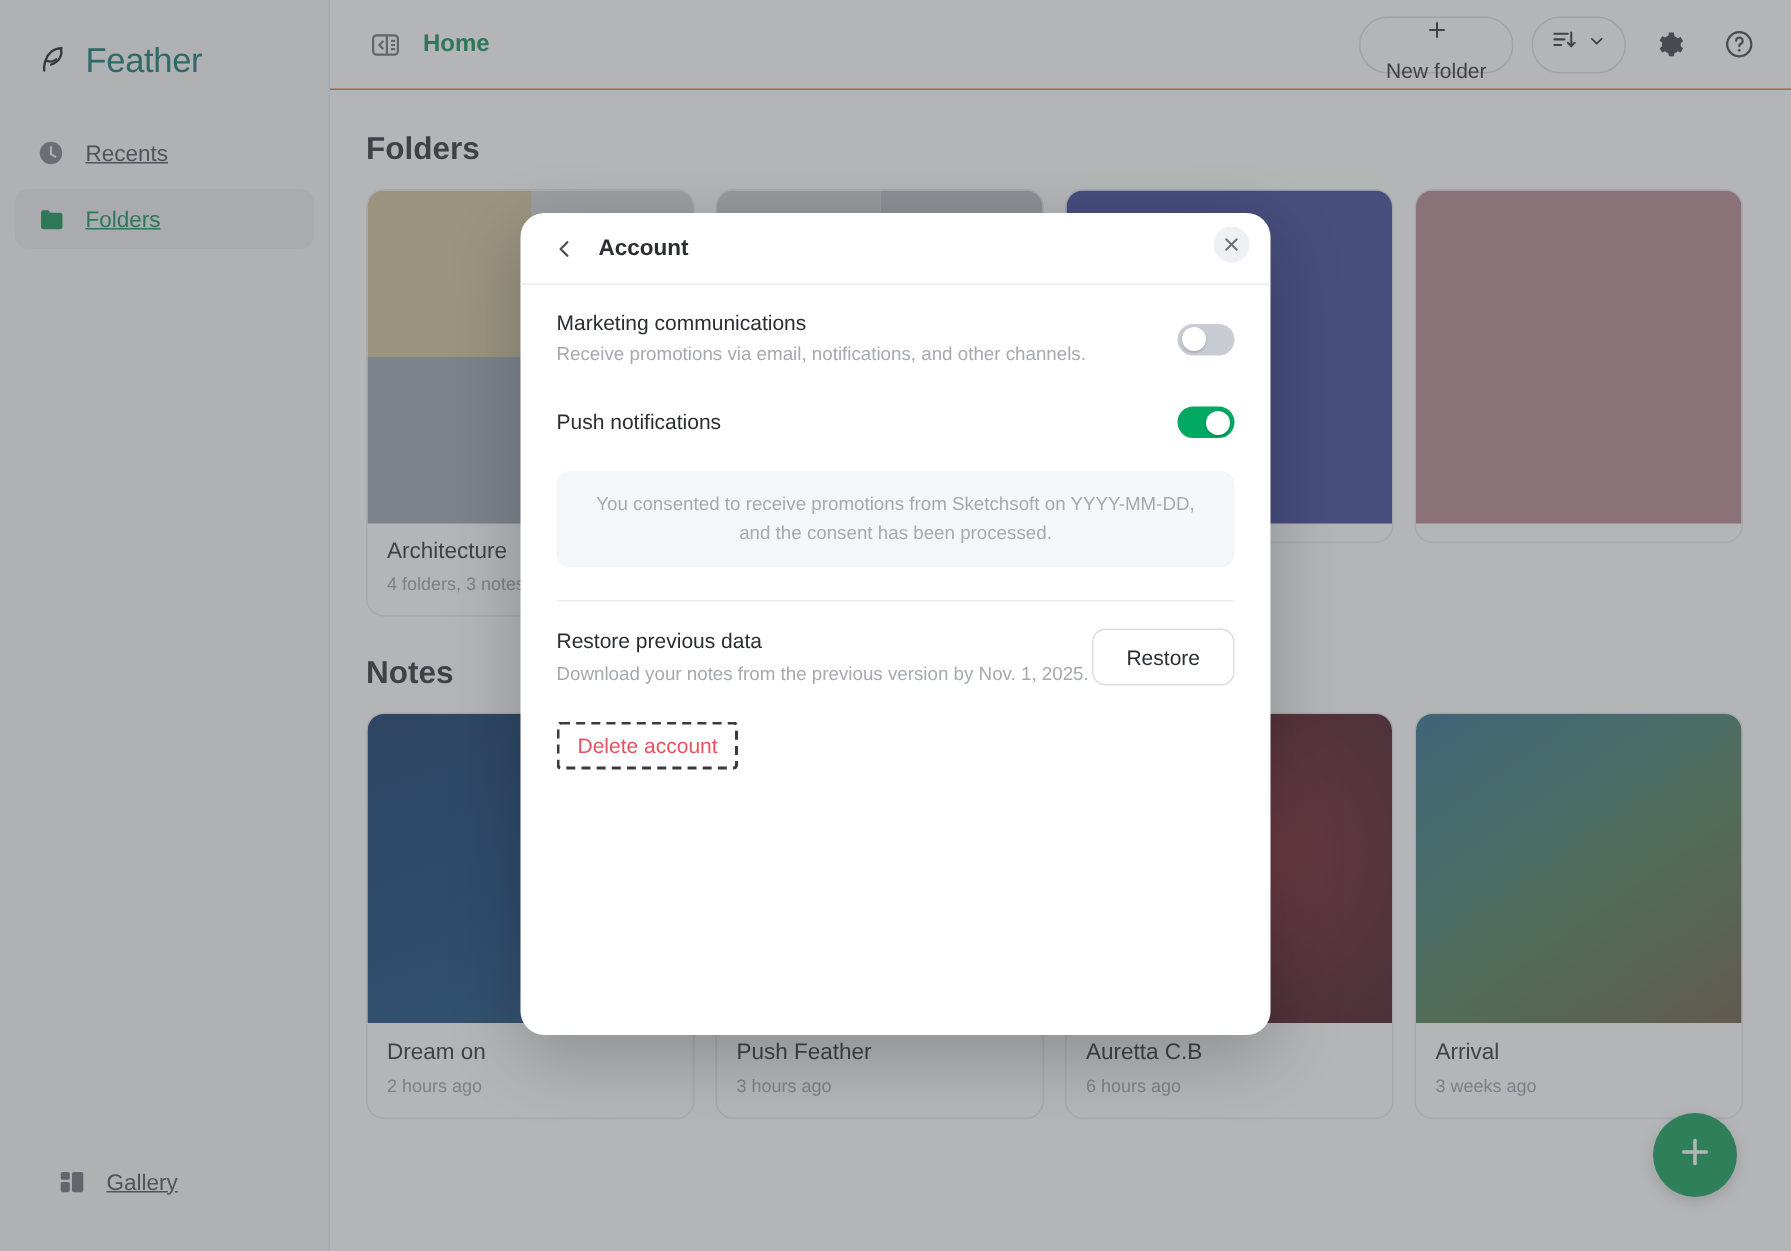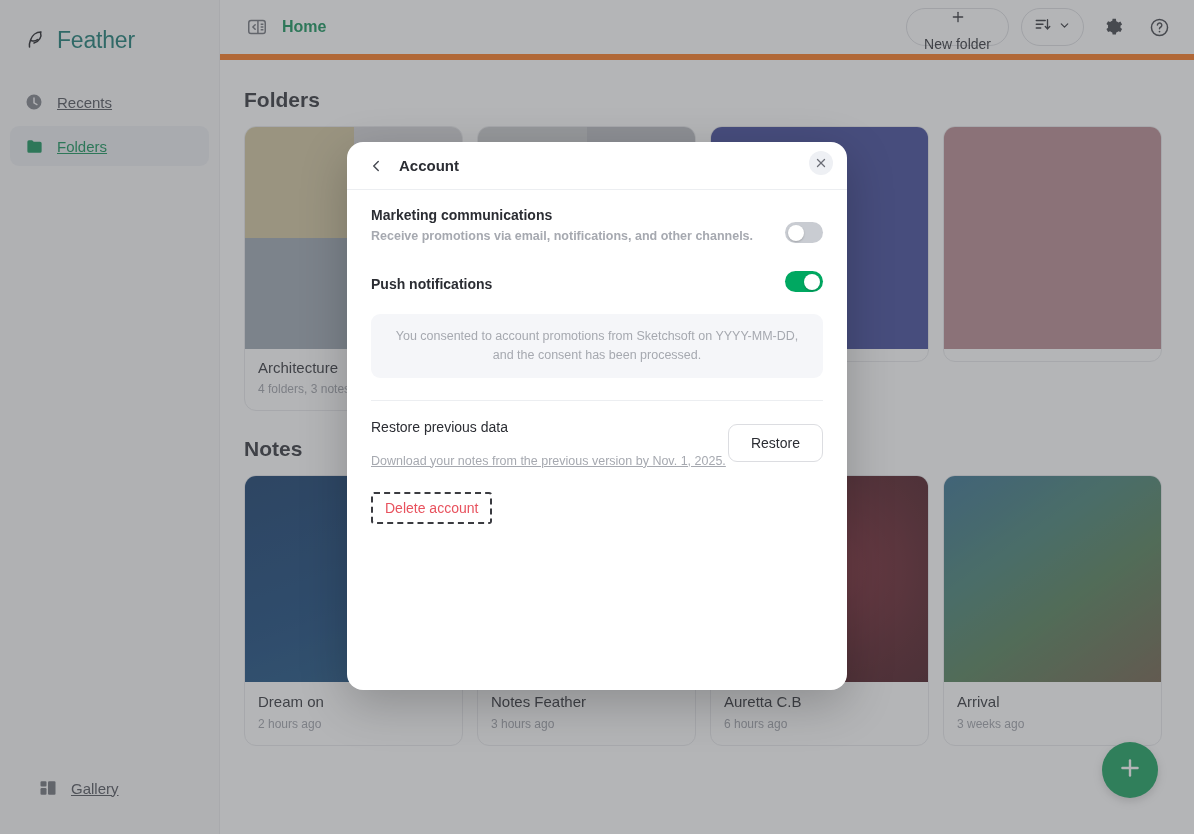--- a/index.html
+++ b/index.html
@@ -31,21 +31,21 @@
     font-size: 15px; color: #4a4d55; cursor: pointer; text-decoration: underline;
   }
   .nav-item .ico { width: 20px; height: 20px; display: flex; align-items: center; justify-content: center; }
   .nav-item.active { background: #ebedf0; color: #0b8f55; font-weight: 500; }
 
   .nav-bottom { position: absolute; bottom: 26px; left: 24px; right: 10px; }
 
   .content { flex: 1; height: 834px; display: flex; flex-direction: column; background: #fff; }
 
   .topbar {
-    height: 60px; border-bottom: 6px solid #f97316;
+    height: 60px; border-bottom: 1px solid #f97316;
     display: flex; align-items: center; padding: 0 18px 0 24px; gap: 12px;
   }
   .panel-toggle { width: 26px; height: 26px; display: flex; align-items: center; justify-content: center; cursor: pointer; }
   .crumb { font-size: 16px; font-weight: 600; color: #0b8f55; }
   .topbar-spacer { flex: 1; }
   .btn-outline {
     display: flex; align-items: center; gap: 8px; height: 38px; padding: 0 17px;
     border: 1px solid #dcdde1; border-radius: 19px; background: #fff;
     font-size: 14px; color: #2b2d33; cursor: pointer; flex-direction: column;
   }
@@ -112,21 +112,21 @@
   .avatar {
     width: 88px; height: 88px; border-radius: 50%; background: #eef0f4;
     display: flex; align-items: flex-end; justify-content: center; overflow: hidden; flex: none;
   }
   .profile-info { flex: 1; }
   .profile-name { font-size: 16px; font-weight: 600; color: #2b2d33; margin-bottom: 9px; }
   .profile-handle { font-size: 13.5px; color: #9fa2aa; margin-bottom: 9px; }
   .profile-email { font-size: 13.5px; color: #9fa2aa; }
   .chev { width: 20px; height: 20px; display: flex; align-items: center; justify-content: center; }
 
-  .setting-row { display: flex; align-items: flex-end; padding: 17px 0 6px 0; font-weight: bold; }
+  .setting-row { display: flex; align-items: center; padding: 17px 0 6px 0; }
   .setting-texts { flex: 1; }
   .setting-label { font-size: 14px; color: #2b2d33; }
   .setting-desc { font-size: 12.5px; color: #a6a9b0; margin-top: 6px; }
 
   .toggle { width: 38px; height: 21px; border-radius: 11px; position: relative; flex: none; cursor: pointer; margin-top: 2px; }
   .toggle.off { background: #c9ccd2; }
   .toggle.on  { background: #00a861; }
   .toggle .knob { position: absolute; top: 2.5px; width: 16px; height: 16px; border-radius: 50%; background: #fff; box-shadow: 0 1px 2px rgba(0,0,0,.2); }
   .toggle.off .knob { left: 3px; }
   .toggle.on .knob  { right: 3px; }
@@ -134,21 +134,21 @@
   .consent {
     background: #f5f6f9; border-radius: 9px; padding: 13px 16px; margin-top: 16px;
     text-align: center; font-size: 12.5px; line-height: 1.5; color: #a6a9b0;
   }
 
   .divider { height: 1px; background: #eceef1; margin-top: 22px; }
 
   .restore-row { display: flex; align-items: center; padding: 18px 0 0 0; }
   .restore-texts { flex: 1; }
   .restore-label { font-size: 14px; color: #2b2d33; }
-  .restore-desc { font-size: 12.5px; color: #a6a9b0; margin-top: 19px; text-decoration: underline; }
+  .restore-desc { font-size: 12.5px; color: #a6a9b0; margin-top: 7px; }
   .restore-btn {
     height: 38px; padding: 0 22px; border: 1px solid #dcdde1; border-radius: 9px;
     background: #fff; font-size: 14px; color: #2b2d33; cursor: pointer;
   }
 
   .delete-wrap { margin-top: 24px; }
   .delete-link {
     display: inline-block; font-size: 14px; color: #e8525e;
     border: 2px dashed #3a3b40; border-radius: 3px; padding: 6px 12px; cursor: pointer;
   }
@@ -310,21 +310,21 @@
             <div class="note-thumb" style="background:linear-gradient(160deg,#0b3566 0%,#0e4076 55%,#17507f 100%)"></div>
             <div class="note-meta">
               <div class="note-name">Dream on</div>
               <div class="note-sub">2 hours ago</div>
             </div>
           </div>
 
           <div class="note-card">
             <div class="note-thumb" style="background:linear-gradient(160deg,#8e9095 0%,#7f8186 100%)"></div>
             <div class="note-meta">
-              <div class="note-name">Notes Feather</div>
+              <div class="note-name">Push Feather</div>
               <div class="note-sub">3 hours ago</div>
             </div>
           </div>
 
           <div class="note-card">
             <div class="note-thumb" style="background:radial-gradient(circle at 55% 45%,#7b2330 0%,#51141e 60%,#3d0f17 100%)"></div>
             <div class="note-meta">
               <div class="note-name">Auretta C.B</div>
               <div class="note-sub">6 hours ago</div>
             </div>
@@ -385,21 +385,21 @@
 
       <div class="setting-row" style="padding-top:20px">
         <div class="setting-texts">
           <div class="setting-label">Push notifications</div>
         </div>
         <div class="toggle on">
           <div class="knob"></div>
         </div>
       </div>
 
-      <div class="consent">You consented to account promotions from Sketchsoft on YYYY-MM-DD, and the consent has been processed.</div>
+      <div class="consent">You consented to receive promotions from Sketchsoft on YYYY-MM-DD, and the consent has been processed.</div>
 
       <div class="divider"></div>
 
       <div class="restore-row">
         <div class="restore-texts">
           <div class="restore-label">Restore previous data</div>
           <div class="restore-desc">Download your notes from the previous version by Nov. 1, 2025.</div>
         </div>
         <button class="restore-btn">Restore</button>
       </div>

